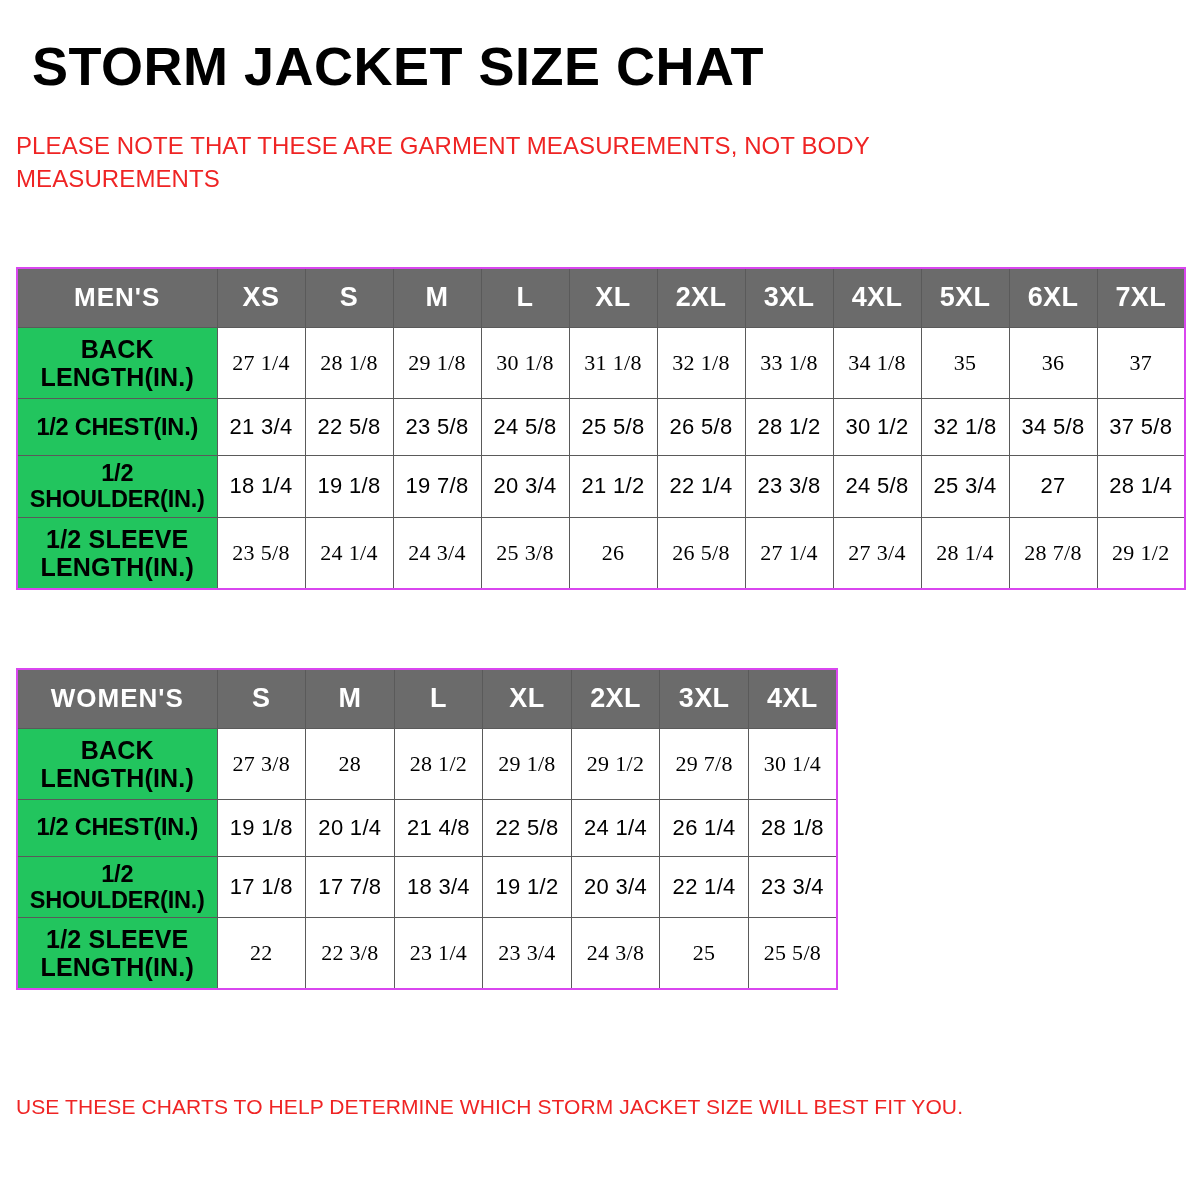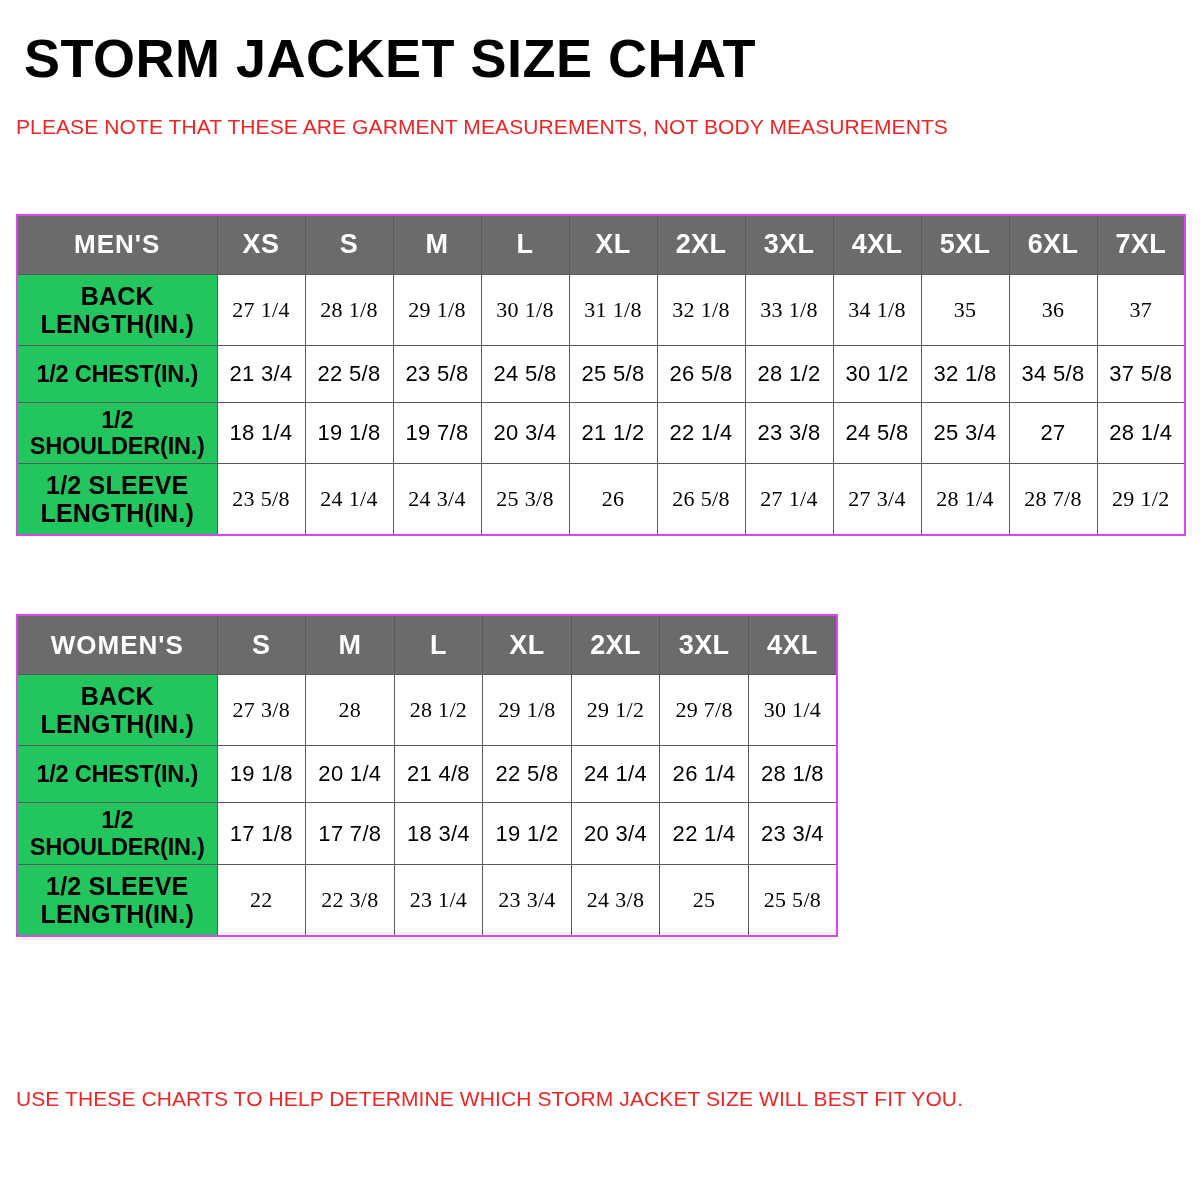--- a/index.html
+++ b/index.html
@@ -18,35 +18,35 @@
   .page {
     position: relative;
     width: 1200px;
     height: 1200px;
     box-sizing: border-box;
     padding: 0 16px;
   }
 
   
   .title {
-    margin: 8px;
+    margin: 16px;
     padding-top: 22px;
     font-size: 54px;
     line-height: 1.05;
     font-weight: bold;
     letter-spacing: 0.5px;
     color: #000000;
     white-space: nowrap;
   }
 
   
   .note-top {
     margin: 0;
     padding-top: 18px;
-    font-size: 21px;
+    font-size: 24px;
     line-height: 1.38;
     color: #ef2424;
     font-weight: normal;
     max-width: 960px;
     letter-spacing: 0.1px;
   }
 
   .note-bottom {
     position: absolute;
     left: 16px;

